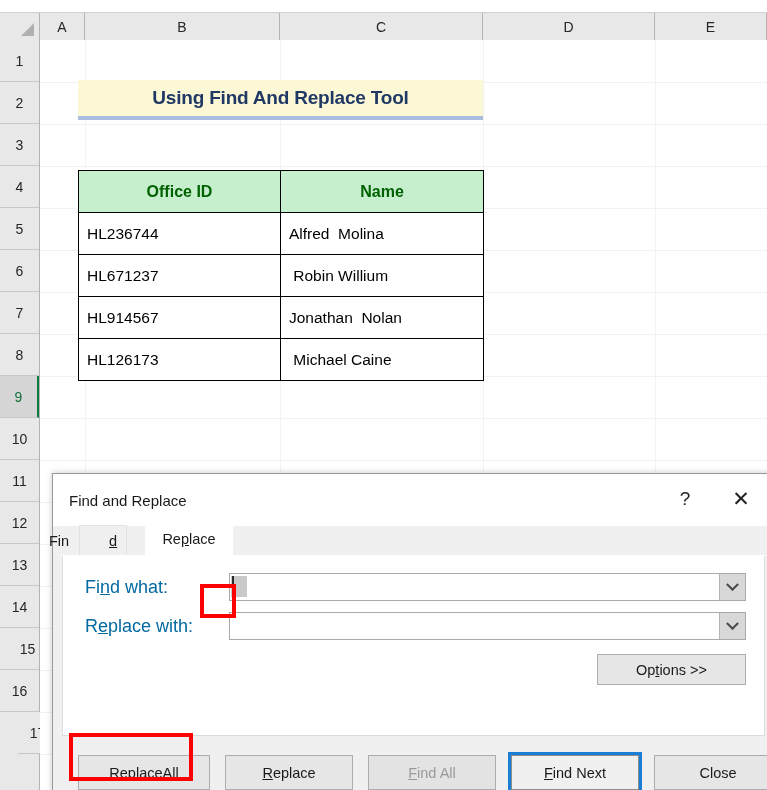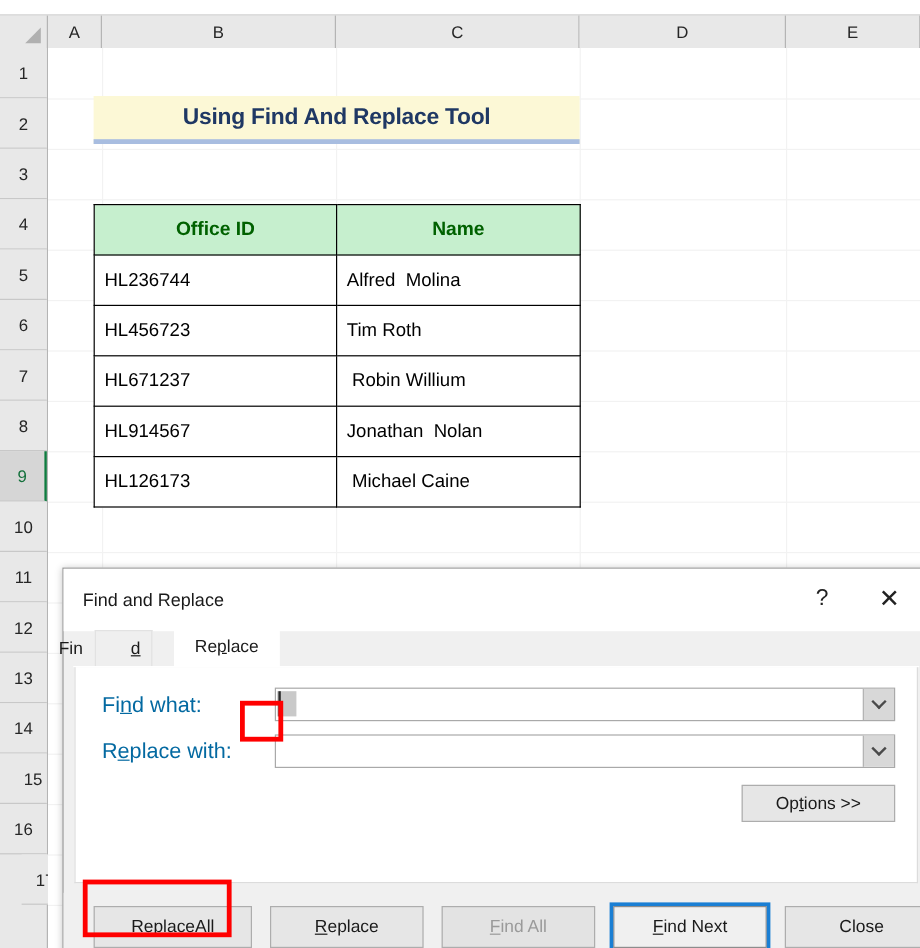--- a/index.html
+++ b/index.html
@@ -204,21 +204,21 @@
     width: 16px; height: 21px;
     background: #c9c9c9;
   }
   .caret-wrap::before {
     content: ""; position: absolute; left: 1px; top: 0;
     width: 2px; height: 21px; background: #2b2b2b;
   }
 
   .options-btn {
     position: absolute; right: 18px; top: 98px;
-    width: 128px; height: 31px;
+    width: 149px; height: 31px;
     background: #e6e6e6;
     border: 1px solid #adadad;
     display: flex; align-items: center; justify-content: center;
     font-size: 14.5px; color: #1a1a1a;
     cursor: default;
   }
 
   .dlg-buttons {
     position: absolute; left: 0; right: 0; bottom: 0;
     height: 58px;
@@ -352,24 +352,20 @@
           <th>Office ID</th>
           <th>Name</th>
         </tr>
       </thead>
       <tbody id="table-body">
           <tr>
             <td>HL236744</td>
             <td class="cell-name">Alfred  Molina</td>
           </tr>
           <tr>
-            <td>HL456723</td>
-            <td class="cell-name">Tim Roth</td>
-          </tr>
-          <tr>
             <td>HL671237</td>
             <td class="cell-name"> Robin Willium</td>
           </tr>
           <tr>
             <td>HL914567</td>
             <td class="cell-name">Jonathan  Nolan</td>
           </tr>
           <tr>
             <td>HL126173</td>
             <td class="cell-name"> Michael Caine</td>

